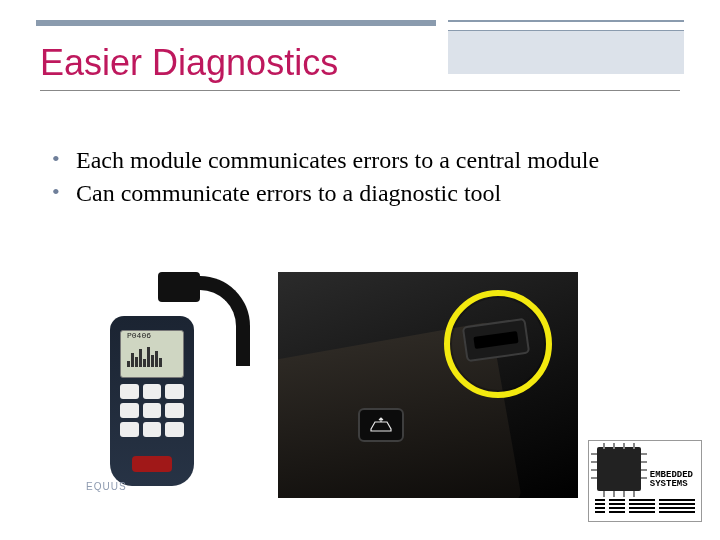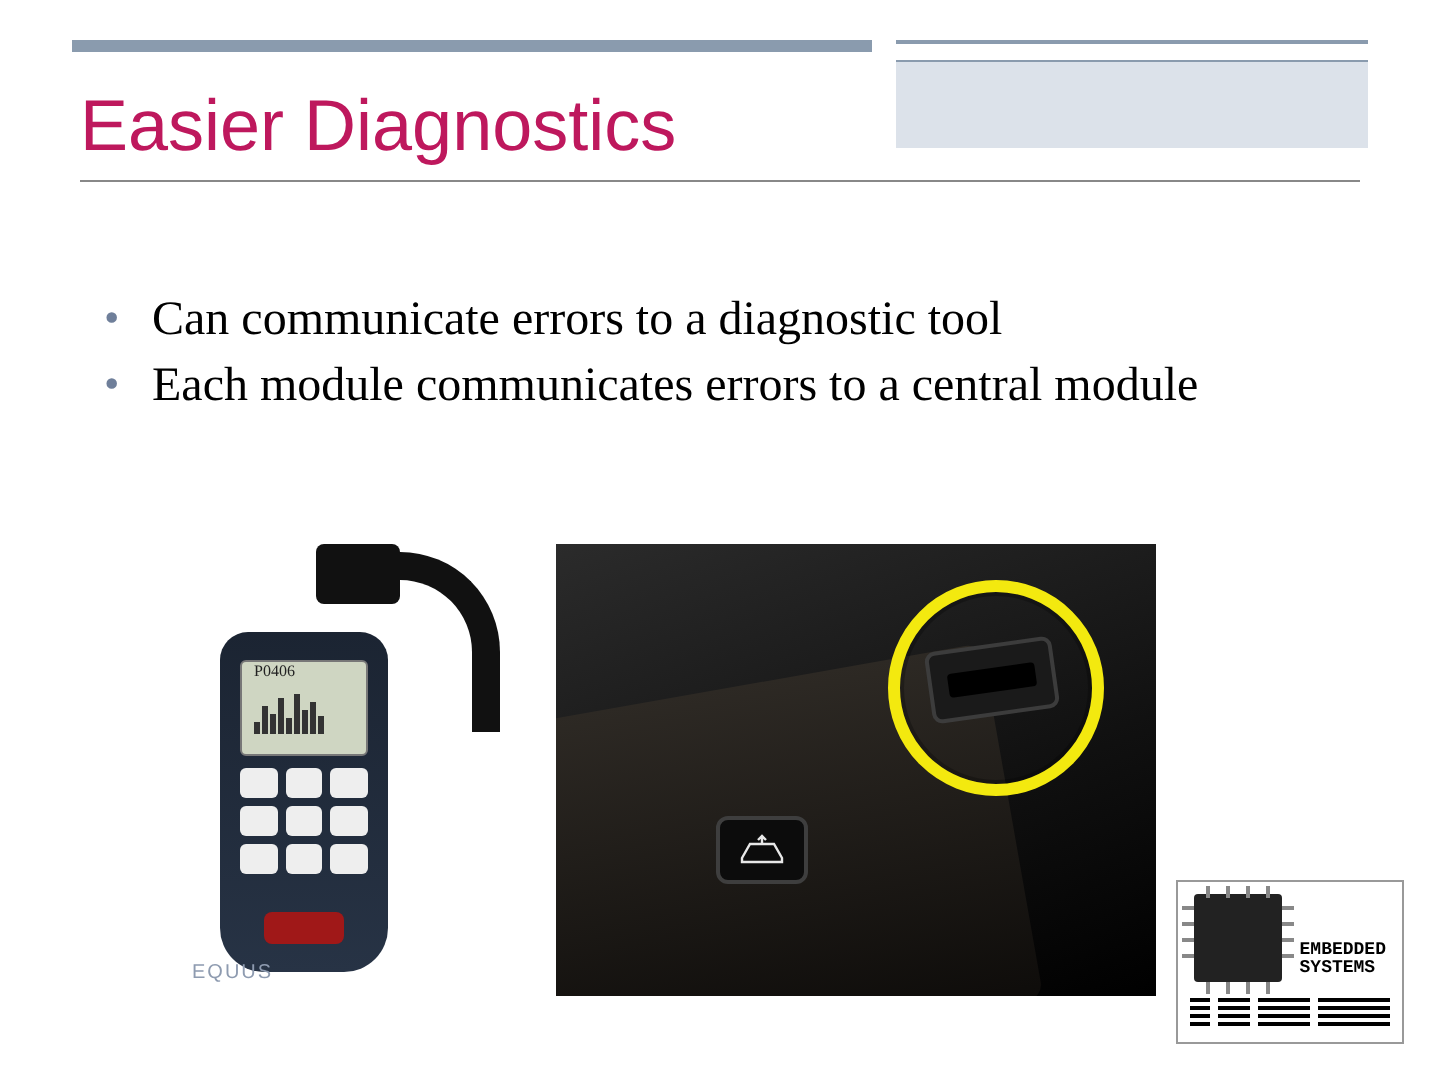--- a/index.html
+++ b/index.html
@@ -115,36 +115,36 @@
   }
   .scanner-screen {
     position: absolute;
     top: 14px; left: 10px;
     width: 64px; height: 48px;
     background: #cfd6c2;
     border-radius: 3px;
     border: 1px solid #777;
     overflow: hidden;
   }
-  .scanner-screen .line1 { position:absolute; top:0; left:6px; font-size:8px; color:#222; font-family:Liberation Serif, serif; }
+  .scanner-screen .line1 { position:absolute; top:0; left:6px; font-size:8px; color:#222; font-family:Liberation Mono, monospace; }
   .scanner-screen .barset { position:absolute; top:16px; left:6px; width:52px; height:24px; }
   .scanner-screen .bar { display:inline-block; width:3px; margin-right:1px; background:#333; vertical-align:bottom;}
   .scanner-keypad {
     position: absolute;
     top: 68px; left: 10px;
     width: 64px; height: 72px;
     display: grid;
     grid-template-columns: repeat(3, 1fr);
     grid-auto-rows: 15px;
     gap: 4px;
   }
   .scanner-key { background:#eee; border-radius:3px; }
   .scanner-red { position:absolute; bottom:14px; left:22px; width:40px; height:16px; background:#a01818; border-radius:4px; }
   .watermark-left {
-    position:absolute; bottom:4px; left:16px;
+    position:absolute; bottom:4px; left:6px;
     font-family:sans-serif; font-size:10px; color:#8e9bb0; letter-spacing:1px;
   }
   
   .photo {
     width: 300px;
     height: 226px;
     background: linear-gradient(160deg,#2b2b2b 0%, #101010 60%, #000 100%);
     position: relative;
     overflow: hidden;
   }
@@ -217,24 +217,24 @@
 
 <div class="header-bar"></div>
 <div class="header-bar-right"></div>
 <div class="header-panel"></div>
 
 <div class="title">Easier Diagnostics</div>
 <div class="title-rule"></div>
 
 <div class="bullets">
   <div class="bullet">
+    <span>Each module communicates errors to a central module</span>
+  </div>
+  <div class="bullet">
     <span>Can communicate errors to a diagnostic tool</span>
-  </div>
-  <div class="bullet">
-    <span>Each module communicates errors to a central module</span>
   </div>
 </div>
 
 <div class="images-row">
 
   <div class="scanner">
     <div class="scanner-plug"></div>
     <div class="scanner-cable"></div>
     <div class="scanner-body">
       <div class="scanner-screen">

